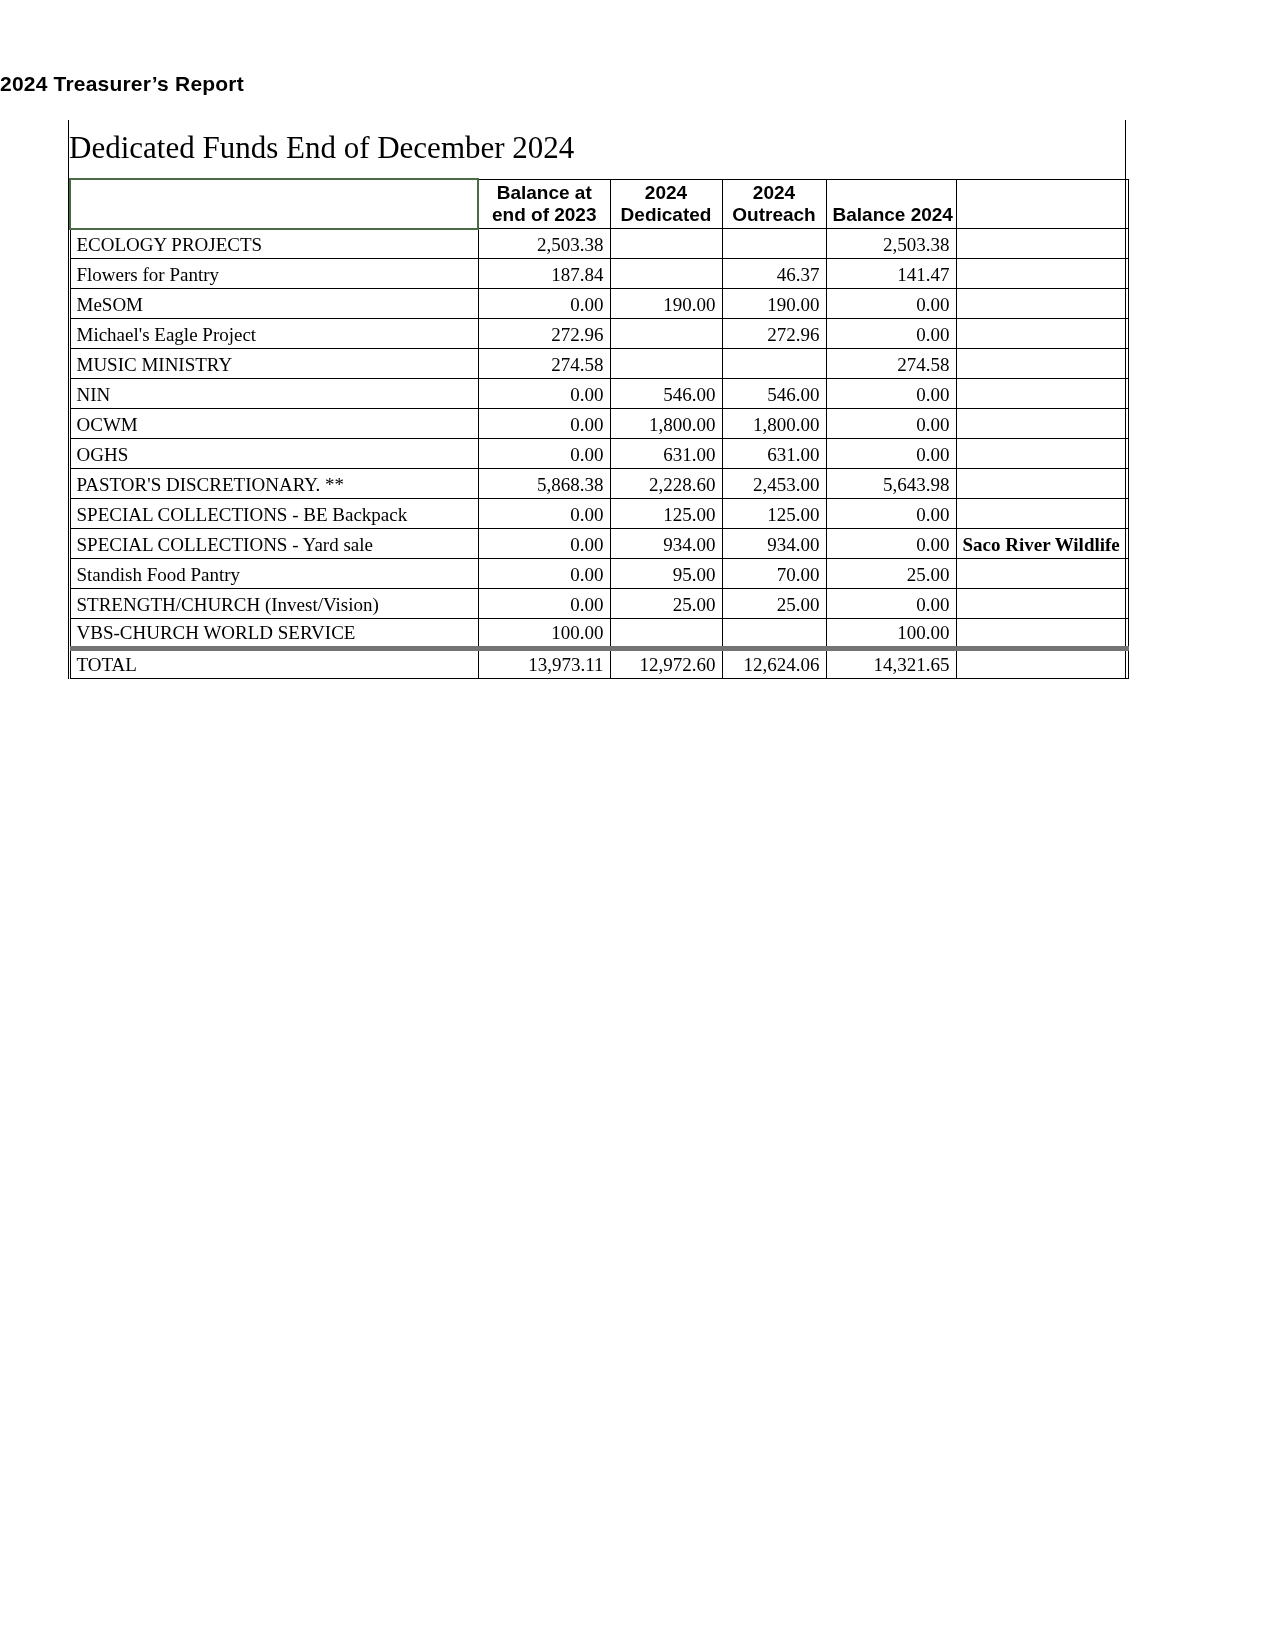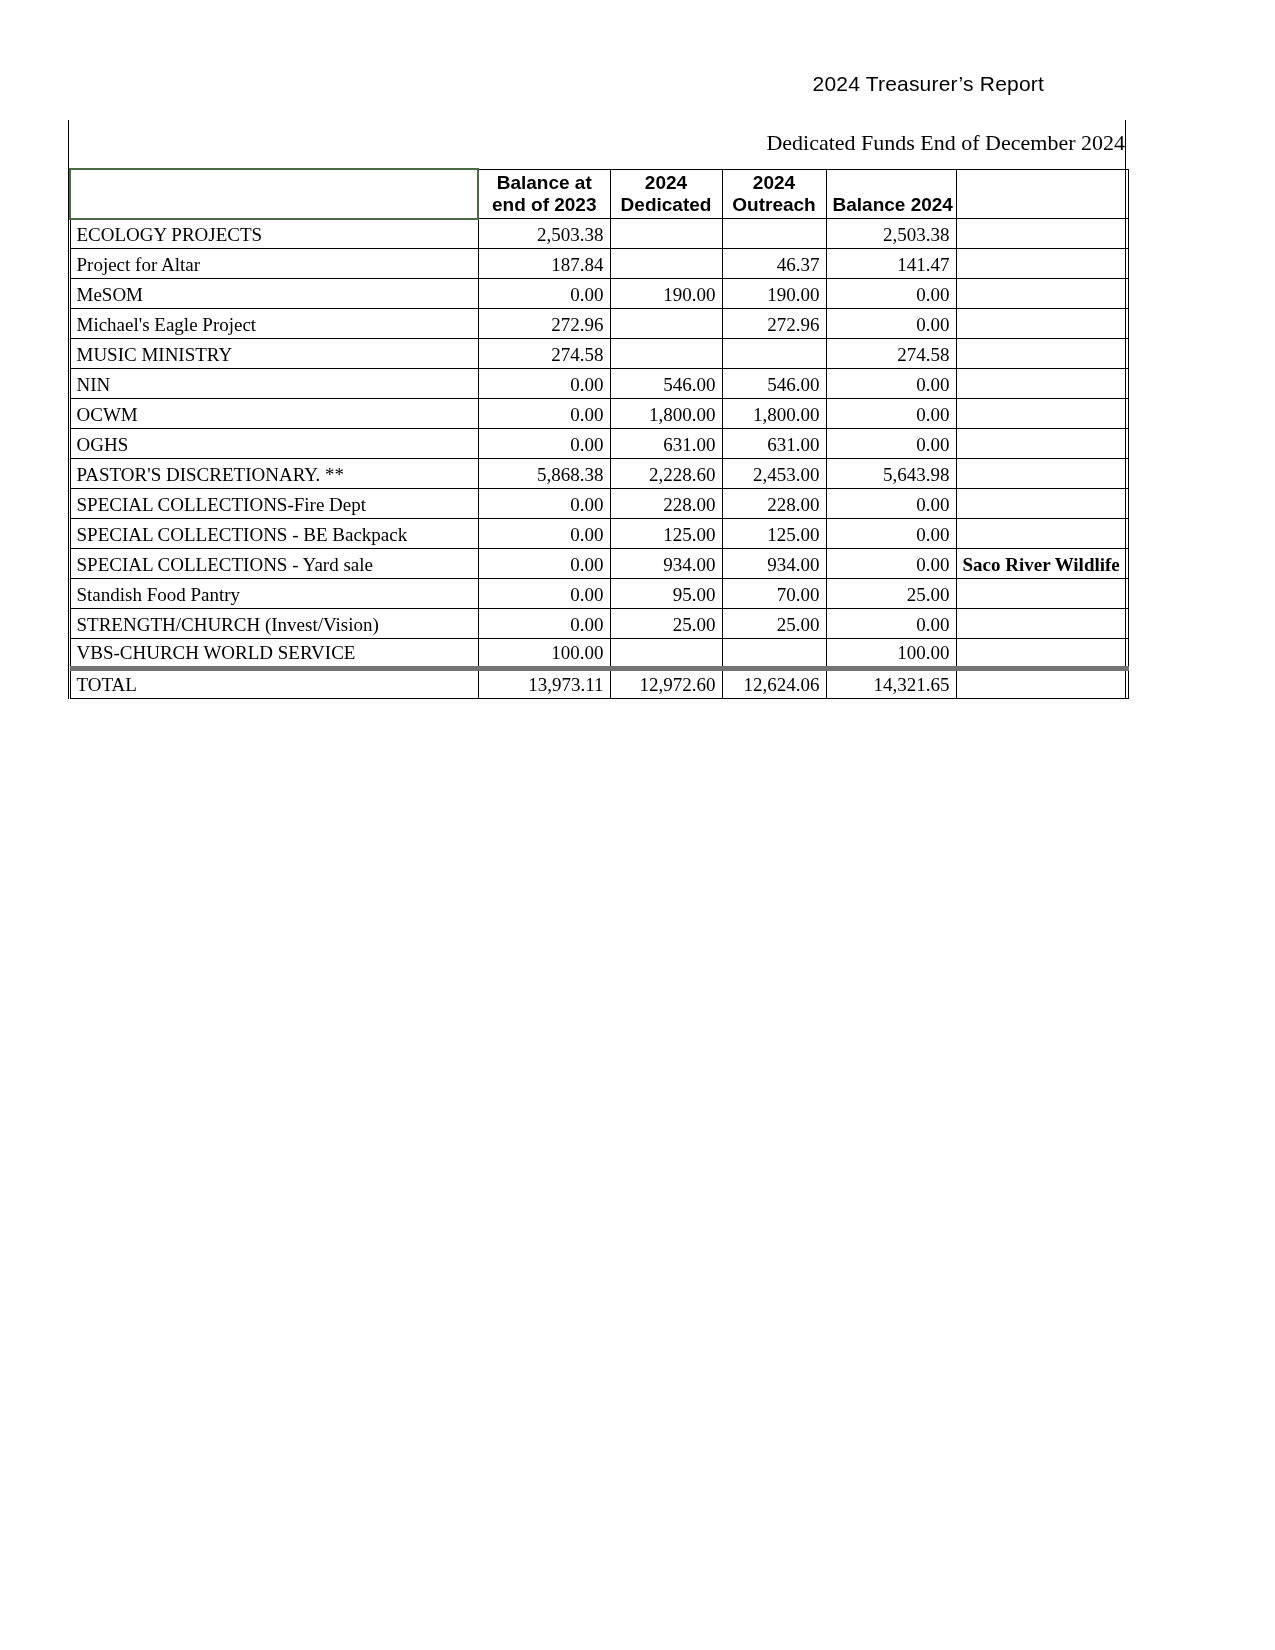--- a/index.html
+++ b/index.html
@@ -13,41 +13,41 @@
     position: relative;
     font-family: "Liberation Serif", serif;
     color: #000000;
   }
 
   .page-title {
     position: absolute;
     top: 72px;
     left: 0;
     width: 1044px;
-    text-align: right;
+    text-align: left;
     font-family: "Liberation Sans", sans-serif;
-    font-weight: normal;
+    font-weight: bold;
     font-size: 21px;
     letter-spacing: 0.2px;
   }
 
   
   .sheet {
     position: absolute;
     top: 120px;
     left: 68px;
     width: 1058px;
     border-left: 1.5px solid #000;
     border-right: 1.5px solid #000;
     box-sizing: border-box;
   }
 
   .sheet-title {
-    text-align: right;
-    font-size: 22px;
+    text-align: left;
+    font-size: 31px;
     padding: 10px 0 12px 0;
     font-family: "Liberation Serif", serif;
   }
 
   table.funds {
     border-collapse: collapse;
     table-layout: fixed;
     width: 1058px;
     margin: 0;
   }
@@ -145,21 +145,21 @@
     <tbody id="rows-body">
         <tr>
           <td class="name">ECOLOGY PROJECTS</td>
           <td class="num">2,503.38</td>
           <td class="num"></td>
           <td class="num"></td>
           <td class="num">2,503.38</td>
           <td class="note"></td>
         </tr>
         <tr>
-          <td class="name">Project for Altar</td>
+          <td class="name">Flowers for Pantry</td>
           <td class="num">187.84</td>
           <td class="num"></td>
           <td class="num">46.37</td>
           <td class="num">141.47</td>
           <td class="note"></td>
         </tr>
         <tr>
           <td class="name">MeSOM</td>
           <td class="num">0.00</td>
           <td class="num">190.00</td>
@@ -206,28 +206,20 @@
           <td class="num">631.00</td>
           <td class="num">0.00</td>
           <td class="note"></td>
         </tr>
         <tr>
           <td class="name">PASTOR'S DISCRETIONARY. **</td>
           <td class="num">5,868.38</td>
           <td class="num">2,228.60</td>
           <td class="num">2,453.00</td>
           <td class="num">5,643.98</td>
-          <td class="note"></td>
-        </tr>
-        <tr>
-          <td class="name">SPECIAL COLLECTIONS-Fire Dept</td>
-          <td class="num">0.00</td>
-          <td class="num">228.00</td>
-          <td class="num">228.00</td>
-          <td class="num">0.00</td>
           <td class="note"></td>
         </tr>
         <tr>
           <td class="name">SPECIAL COLLECTIONS - BE Backpack</td>
           <td class="num">0.00</td>
           <td class="num">125.00</td>
           <td class="num">125.00</td>
           <td class="num">0.00</td>
           <td class="note"></td>
         </tr>

